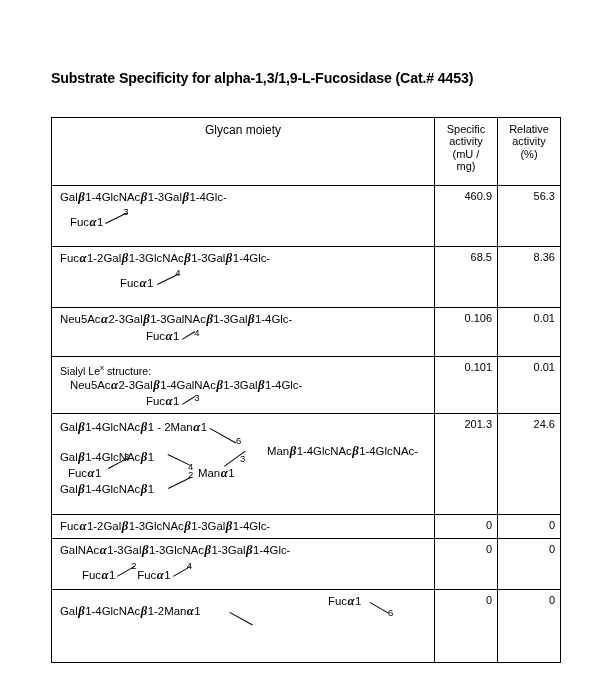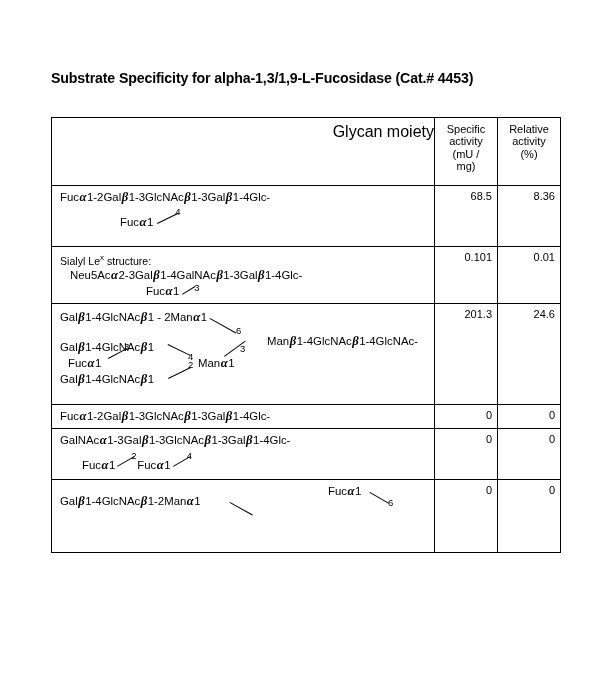--- a/index.html
+++ b/index.html
@@ -49,22 +49,22 @@
     padding: 0;
     vertical-align: top;
     font-weight: normal;
   }
   col.c-glycan { width: 383px; }
   col.c-spec   { width: 63px; }
   col.c-rel    { width: 63px; }
 
   
   .hdr-glycan {
-    text-align: right;
-    font-size: 16px;
+    text-align: center;
+    font-size: 12px;
     padding-top: 5px !important;
     height: 62px;
   }
   .hdr-num {
     text-align: center;
     font-size: 11px;
     font-weight: bold;
     line-height: 12.4px;
     padding-top: 5px !important;
     padding-left: 3px !important;
@@ -161,32 +161,52 @@
         <th class="hdr-num">
           <div>Relative</div>
           <div>activity</div>
           <div>(%)</div>
         </th>
       </tr>
     </thead>
     <tbody>
 
 
+      <tr>
+        <td class="gly" style="height:52px">
+          <div class="row-a">Gal<span class="gr">β</span>1-4GlcNAc<span class="gr">β</span>1-3Gal<span class="gr">β</span>1-4Glc-</div>
+          <div class="branch indent1" style="margin-top:11px">
+            <span>Fuc<span class="gr">α</span>1</span><span class="bondwrap"><i class="bond" style="width:24px;left:2px;top:-3px;transform:rotate(-26deg)"></i><span class="locant" style="left:20px;top:-19px">3</span></span>
+          </div>
+        </td>
+        <td class="num">460.9</td>
+        <td class="num">56.3</td>
+      </tr>
 
       <tr>
         <td class="gly" style="height:52px">
           <div class="row-a">Fuc<span class="gr">α</span>1-2Gal<span class="gr">β</span>1-3GlcNAc<span class="gr">β</span>1-3Gal<span class="gr">β</span>1-4Glc-</div>
           <div class="branch indent3" style="margin-top:11px">
             <span>Fuc<span class="gr">α</span>1</span><span class="bondwrap"><i class="bond" style="width:24px;left:4px;top:-3px;transform:rotate(-26deg)"></i><span class="locant" style="left:22px;top:-19px">4</span></span>
           </div>
         </td>
         <td class="num">68.5</td>
         <td class="num">8.36</td>
       </tr>
 
+      <tr>
+        <td class="gly" style="height:40px">
+          <div class="row-a">Neu5Ac<span class="gr">α</span>2-3Gal<span class="gr">β</span>1-3GalNAc<span class="gr">β</span>1-3Gal<span class="gr">β</span>1-4Glc-</div>
+          <div class="branch indent4" style="margin-top:3px">
+            <span>Fuc<span class="gr">α</span>1</span><span class="bondwrap"><i class="bond" style="width:15px;left:3px;top:-1px;transform:rotate(-32deg)"></i><span class="locant" style="left:15px;top:-12px">4</span></span>
+          </div>
+        </td>
+        <td class="num">0.106</td>
+        <td class="num">0.01</td>
+      </tr>
 
       <tr>
         <td class="gly" style="height:48px">
           <div class="row-a" style="font-size:10.6px"><span>Sialyl Le</span><span class="sup">x</span><span> structure:</span></div>
           <div class="row-a indent1">Neu5Ac<span class="gr">α</span>2-3Gal<span class="gr">β</span>1-4GalNAc<span class="gr">β</span>1-3Gal<span class="gr">β</span>1-4Glc-</div>
           <div class="branch indent4" style="margin-top:2px">
             <span>Fuc<span class="gr">α</span>1</span><span class="bondwrap"><i class="bond" style="width:15px;left:3px;top:-1px;transform:rotate(-32deg)"></i><span class="locant" style="left:15px;top:-12px">3</span></span>
           </div>
         </td>
         <td class="num">0.101</td>

